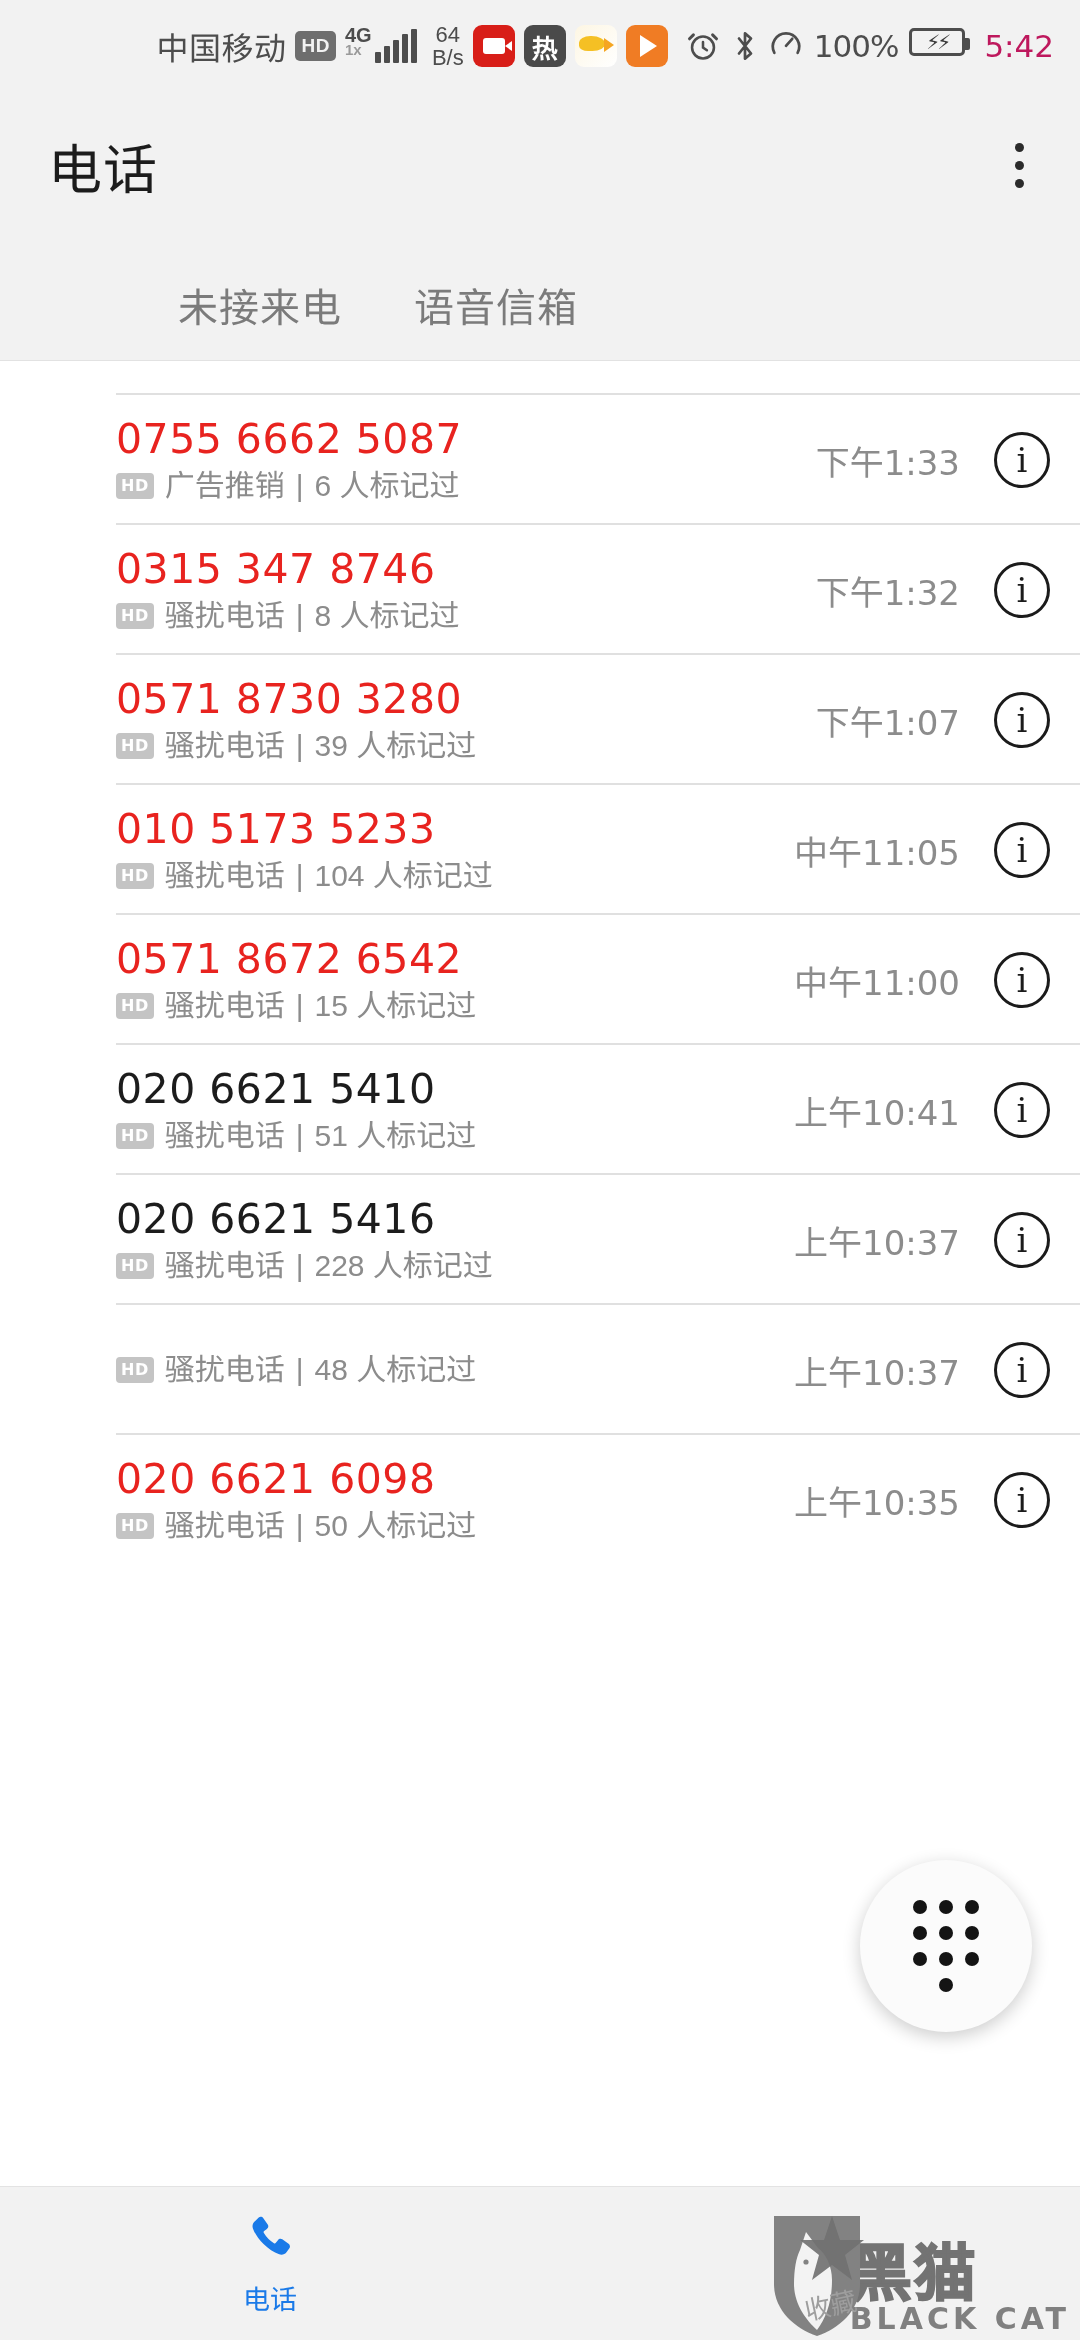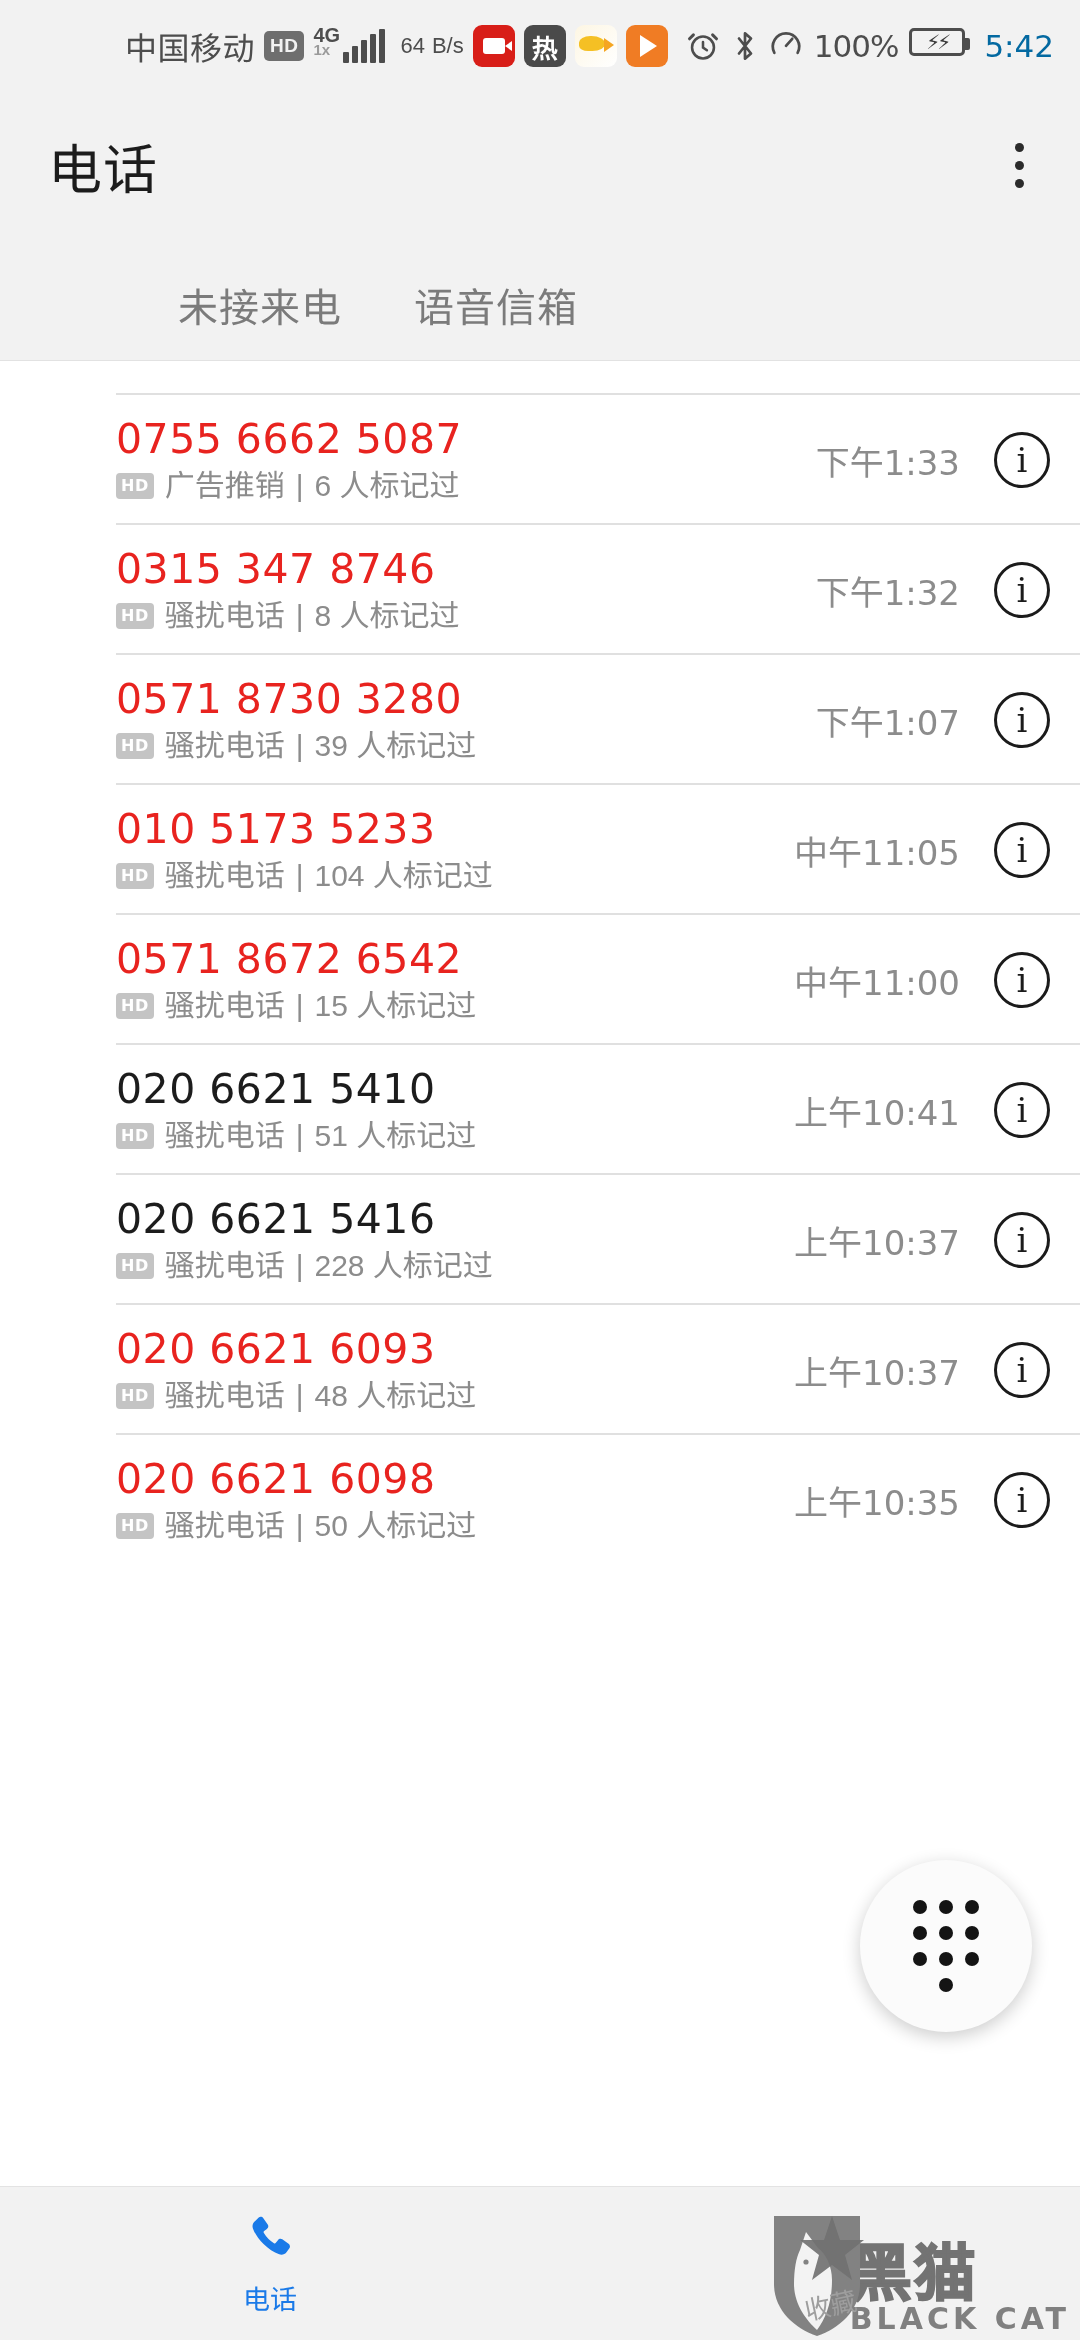--- a/index.html
+++ b/index.html
@@ -40,22 +40,22 @@
              position:absolute;top:-4px;left:0;}
   .net-label2{font-size:15px;font-weight:bold;color:#9a9a9a;line-height:1;
              position:absolute;bottom:6px;left:0;}
   .bars{display:flex;align-items:flex-end;gap:3px;height:34px;margin-left:30px;}
   .bars i{display:block;width:6px;background:#4d4d4d;border-radius:1px;}
   .bars i:nth-child(1){height:11px;}
   .bars i:nth-child(2){height:17px;}
   .bars i:nth-child(3){height:23px;}
   .bars i:nth-child(4){height:29px;}
   .bars i:nth-child(5){height:34px;}
-  .speed{display:flex;flex-direction:row;align-items:center;
-         font-size:22px;line-height:1.05;color:#4d4d4d;margin-left:6px;gap:7px;}
+  .speed{display:flex;flex-direction:column;align-items:center;
+         font-size:22px;line-height:1.05;color:#4d4d4d;margin-left:6px;}
   .appicon{width:42px;height:42px;border-radius:9px;display:flex;
            align-items:center;justify-content:center;overflow:hidden;
            font-size:24px;color:#fff;font-weight:bold;}
   .ic-video{background:#d81e18;}
   .ic-video .cam{width:22px;height:16px;background:#fff;border-radius:3px;position:relative;}
   .ic-video .cam:after{content:"";position:absolute;right:-7px;top:3px;
         border-top:5px solid transparent;border-bottom:5px solid transparent;
         border-right:7px solid #fff;}
   .ic-re{background:#4a4a4a;font-size:26px;}
   .ic-fish{background:linear-gradient(135deg,#fdf6e3,#fff);position:relative;}
@@ -63,21 +63,21 @@
         background:#f5c024;border-radius:50% 60% 55% 40%;}
   .ic-fish .t{position:absolute;right:3px;top:13px;width:0;height:0;
         border-top:7px solid transparent;border-bottom:7px solid transparent;
         border-left:10px solid #f5a623;}
   .ic-play{background:#f07c24;}
   .ic-play .tri{width:0;height:0;border-top:11px solid transparent;
         border-bottom:11px solid transparent;border-left:17px solid #fff;margin-left:4px;}
   .sb-right{display:flex;align-items:flex-start;gap:11px;margin-left:17px;}
   .pct{font-size:31px;color:#4d4d4d;letter-spacing:-1px;
        font-family:"DejaVu Sans","Liberation Sans",sans-serif;}
-  .clock-t{font-size:31px;color:#0369a1;margin-left:8px;
+  .clock-t{font-size:31px;color:#be185d;margin-left:8px;
        font-family:"DejaVu Sans","Liberation Sans",sans-serif;}
   .batt{width:56px;height:28px;border:3px solid #4d4d4d;border-radius:5px;
         position:relative;display:flex;align-items:center;justify-content:center;}
   .batt:after{content:"";position:absolute;right:-8px;top:7px;width:5px;height:12px;
         background:#4d4d4d;border-radius:0 2px 2px 0;}
   .bolt{font-size:20px;color:#3a3a3a;line-height:1;letter-spacing:-3px;}
 
   
   .appbar{
     flex:0 0 146px;background:#f2f2f2;
@@ -369,21 +369,20 @@
               <span>228 人标记过</span>
             </div>
           </div>
           <div class="row-right">
             <span class="time">上午10:37</span>
             <span class="info">i</span>
           </div>
         </div>
         <div class="row">
           <div class="row-main">
-            <div class="number spam">020 6621 6093</div>
             <div class="sub">
               <span class="hd-badge">HD</span>
               <span>骚扰电话</span>
               <span>|</span>
               <span>48 人标记过</span>
             </div>
           </div>
           <div class="row-right">
             <span class="time">上午10:37</span>
             <span class="info">i</span>

